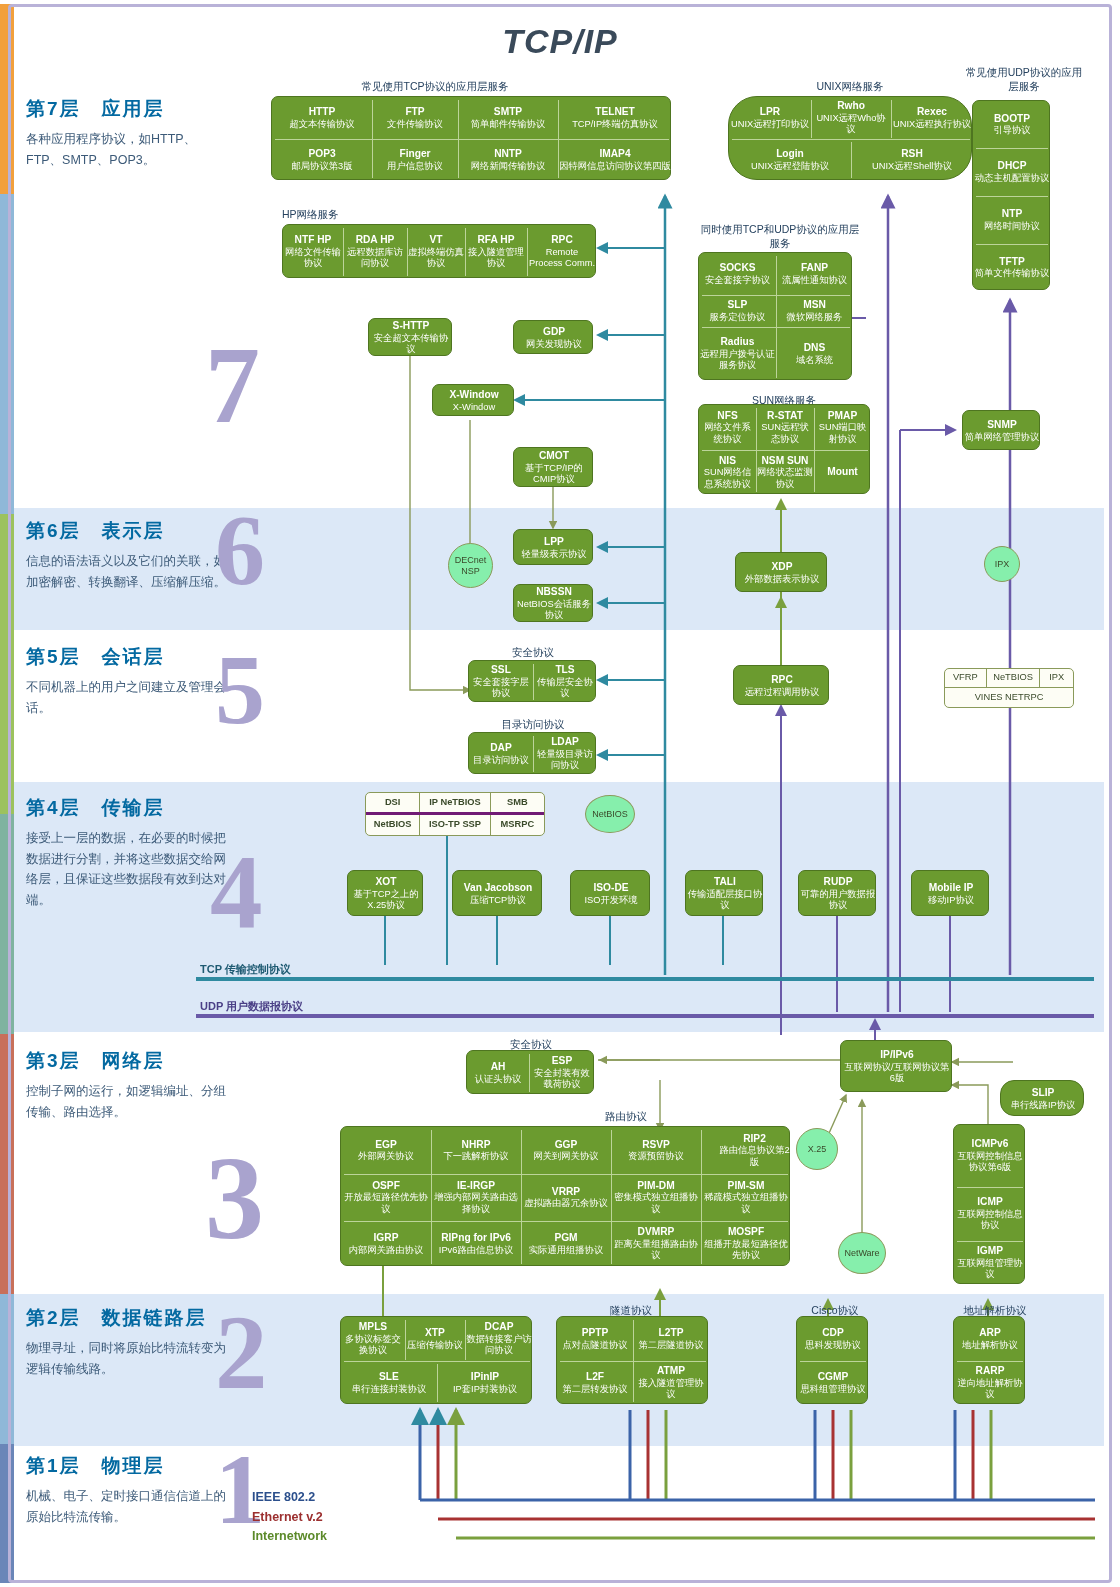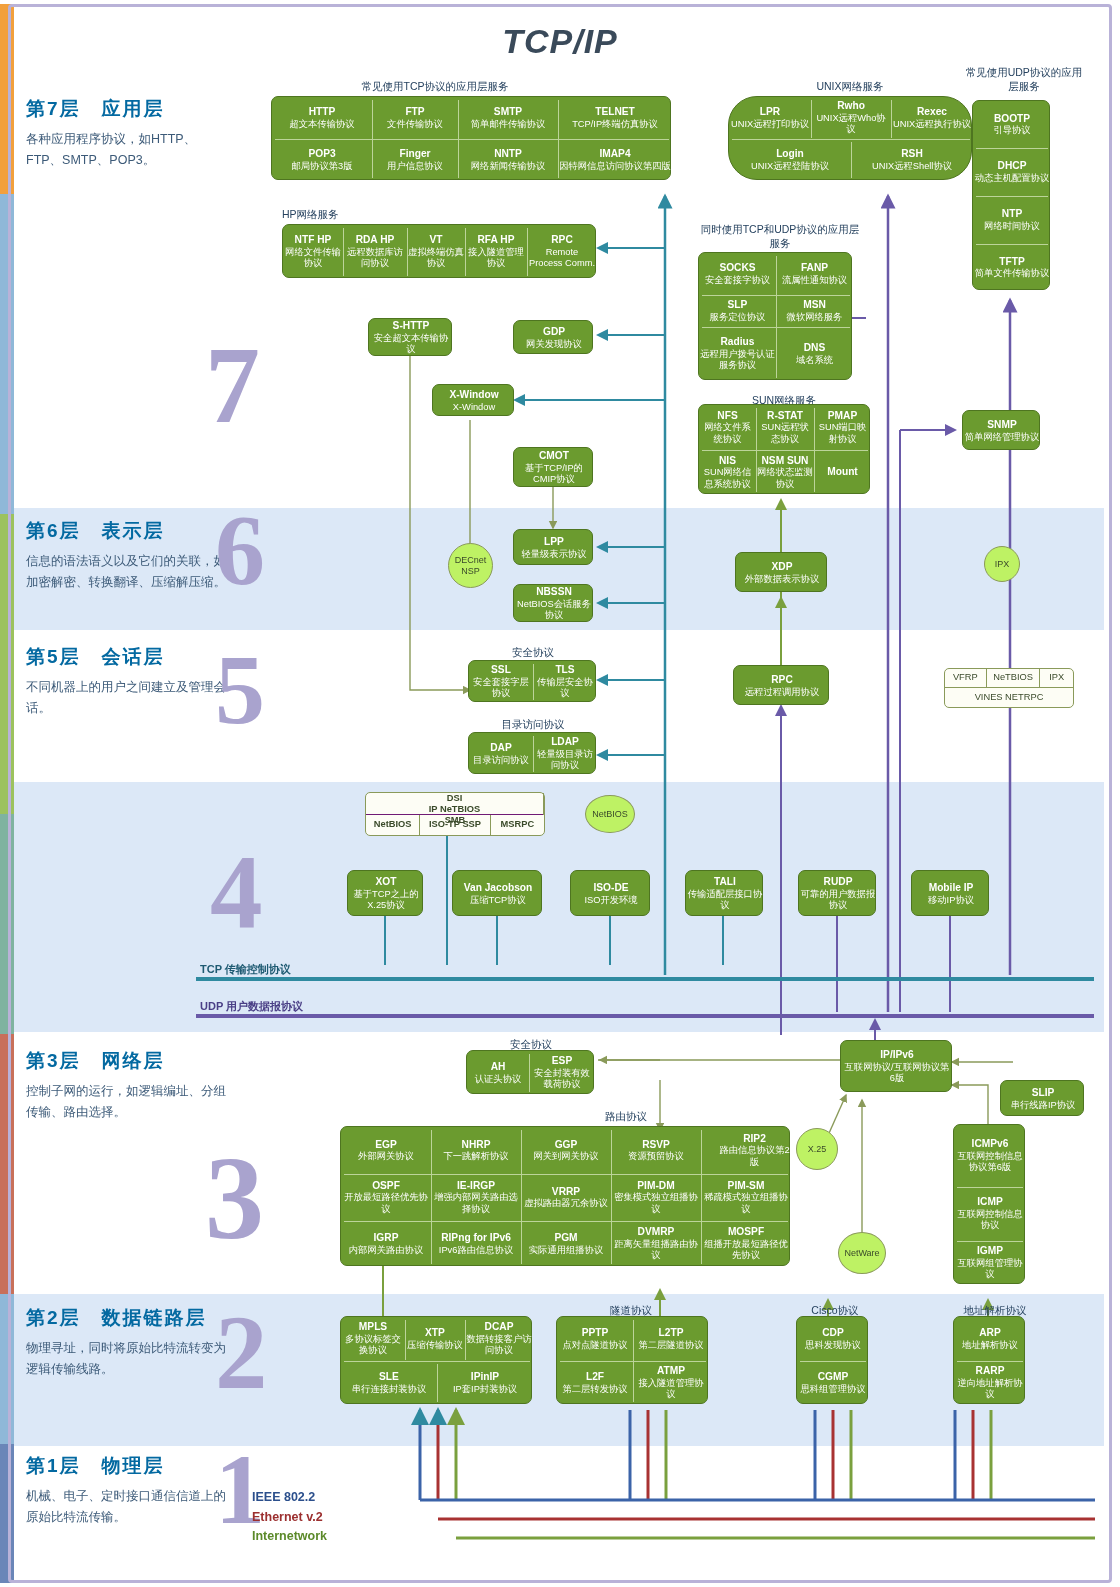--- a/index.html
+++ b/index.html
@@ -59,21 +59,21 @@
   .gcell b { font-size:10.2px; font-weight:bold; display:block; }
   .vline { position:absolute; background:#bcd49a; width:1px; }
   .hline { position:absolute; background:#bcd49a; height:1px; }
 
   .grouplabel { position:absolute; font-size:10.5px; color:#26425f; text-align:center; }
 
   
   .wbox { position:absolute; background:#fdfdf5; border:1px solid #8a9a5a; border-radius:5px;
           display:flex; align-items:center; justify-content:center; color:#3a4a2a;
           font-size:9.3px; text-align:center; line-height:1.2; }
-  .circ { position:absolute; background:#bef264; border:1px solid #8a9a5a; border-radius:50%;
+  .circ { position:absolute; background:#86efac; border:1px solid #8a9a5a; border-radius:50%;
           display:flex; align-items:center; justify-content:center; color:#3a4a2a;
           font-size:9px; text-align:center; line-height:1.15; }
 
   .tcpbar { position:absolute; height:4px; background:#2f8aa0; }
   .udpbar { position:absolute; height:4px; background:#6a5aa8; }
   .barlabel { position:absolute; font-size:11px; font-weight:bold; color:#1e5a72; }
   .barlabel.udp { color:#4a3f86; }
   .phys-label { position:absolute; font-size:12.5px; font-weight:bold; }
 
   svg.overlay { position:absolute; left:0; top:0; width:1120px; height:1587px; pointer-events:none; }
@@ -116,20 +116,24 @@
     <div class="ld">信息的语法语义以及它们的关联，如加密解密、转换翻译、压缩解压缩。</div>
   </div>
   <div class="bignum" style="left:215px; top:500px; font-size:100px;">6</div>
 
   <div class="layer-label" style="top:644px;">
     <div class="lt">第5层　会话层</div>
     <div class="ld">不同机器上的用户之间建立及管理会话。</div>
   </div>
   <div class="bignum" style="left:215px; top:640px; font-size:100px;">5</div>
 
+  <div class="layer-label" style="top:795px;">
+    <div class="lt">第4层　传输层</div>
+    <div class="ld">接受上一层的数据，在必要的时候把数据进行分割，并将这些数据交给网络层，且保证这些数据段有效到达对端。</div>
+  </div>
   <div class="bignum" style="left:210px; top:840px; font-size:105px;">4</div>
 
   <div class="layer-label" style="top:1048px;">
     <div class="lt">第3层　网络层</div>
     <div class="ld">控制子网的运行，如逻辑编址、分组传输、路由选择。</div>
   </div>
   <div class="bignum" style="left:205px; top:1140px; font-size:118px;">3</div>
 
   <div class="layer-label" style="top:1305px;">
     <div class="lt">第2层　数据链路层</div>
@@ -512,21 +516,21 @@
   <div class="wbox" style="left:944px; top:668px; width:130px; height:40px; flex-direction:column; padding:0;">
     <div style="display:flex; width:100%; height:20px; border-bottom:1px solid #8a9a5a;">
       <div style="flex:1; display:flex; align-items:center; justify-content:center; border-right:1px solid #8a9a5a;">VFRP</div>
       <div style="flex:1.3; display:flex; align-items:center; justify-content:center; border-right:1px solid #8a9a5a;">NeTBIOS</div>
       <div style="flex:0.8; display:flex; align-items:center; justify-content:center;">IPX</div>
     </div>
     <div style="height:20px; display:flex; align-items:center; justify-content:center; width:100%;">VINES NETRPC</div>
   </div>
 
   <div class="wbox" style="left:365px; top:792px; width:180px; height:44px; flex-direction:column; padding:0;">
-    <div style="display:flex; width:100%; height:22px; border-bottom:1px solid #701a75;flex-direction:column;">
+    <div style="display:flex; width:100%; height:22px; border-bottom:3px solid #701a75;">
       <div style="flex:1; display:flex; align-items:center; justify-content:center; border-right:1px solid #8a9a5a; font-weight:bold;">DSI</div>
       <div style="flex:1.3; display:flex; align-items:center; justify-content:center; border-right:1px solid #8a9a5a; font-weight:bold;">IP NeTBIOS</div>
       <div style="flex:1; display:flex; align-items:center; justify-content:center; font-weight:bold;">SMB</div>
     </div>
     <div style="display:flex; width:100%; height:21px;">
       <div style="flex:1; display:flex; align-items:center; justify-content:center; border-right:1px solid #8a9a5a; font-weight:bold;">NetBIOS</div>
       <div style="flex:1.3; display:flex; align-items:center; justify-content:center; border-right:1px solid #8a9a5a; font-weight:bold;">ISO-TP SSP</div>
       <div style="flex:1; display:flex; align-items:center; justify-content:center; font-weight:bold;">MSRPC</div>
     </div>
   </div>
@@ -659,21 +663,21 @@
     <div class="hline" style="left:3px;top:47px;width:444px;"></div>
     <div class="hline" style="left:3px;top:94px;width:444px;"></div>
   </div>
 
   <div class="gbox" style="left:840px; top:1040px; width:112px; height:52px;">
     <div class="gcell" style="left:0;top:0;width:112px;height:52px;">
         <b>IP/IPv6</b>
         <span>互联网协议/互联网协议第6版</span>
       </div>
   </div>
-  <div class="gbox" style="left:1000px; top:1080px; width:84px; height:36px;">
+  <div class="gbox" style="left:1000px; top:1080px; width:84px; height:36px;border-radius:14px;">
     <div class="gcell" style="left:0;top:0;width:84px;height:36px;">
         <b>SLIP</b>
         <span>串行线路IP协议</span>
       </div>
   </div>
   <div class="gbox" style="left:953px; top:1124px; width:72px; height:160px;">
     <div class="gcell" style="left:0;top:0;width:72px;height:62px;">
         <b>ICMPv6</b>
         <span>互联网控制信息协议第6版</span>
       </div>

